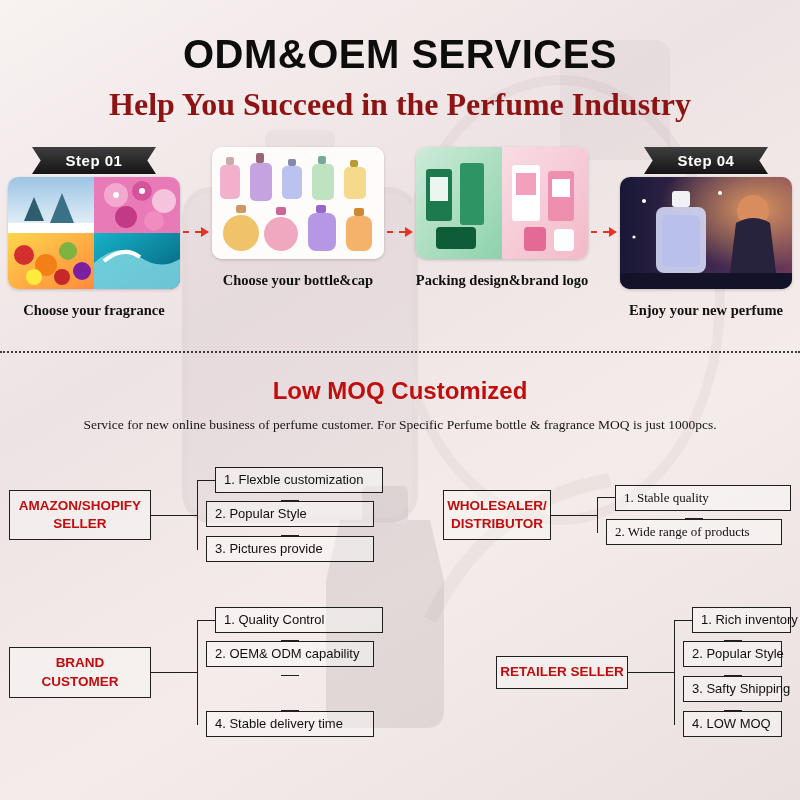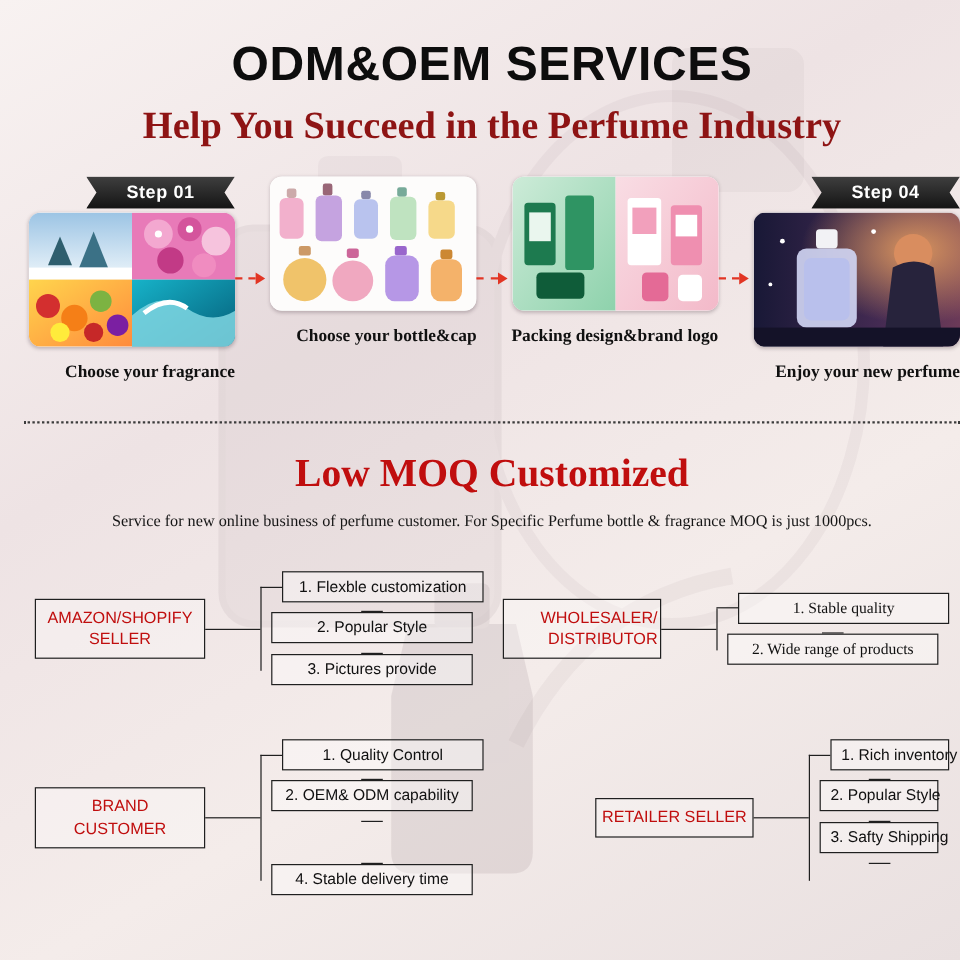--- a/index.html
+++ b/index.html
@@ -3,31 +3,31 @@
 <meta charset="utf-8">
 <style>
   * { margin:0; padding:0; box-sizing:border-box; }
   html,body { width:800px; }
   body { font-family:"Liberation Sans", sans-serif; }
   .page{
     position:relative; width:800px; height:800px; overflow:hidden;
     background:linear-gradient(150deg,#f8f2f1 0%,#eee3e4 35%,#f4ecea 65%,#e9e0e0 100%);
   }
   .watermark{ position:absolute; inset:0; pointer-events:none; }
-  .content{ position:relative;margin-left:20px; }
+  .content{ position:relative; }
 
   
   .title{ padding-top:32px; text-align:center; font-size:40px; font-weight:bold;
     letter-spacing:.5px; color:#0d0d0d; }
   .subtitle{ margin-top:9px; text-align:center; font-size:32px; font-weight:bold;
     color:#8e1414; font-family:"Liberation Serif", serif; }
 
   
   .steps{ display:flex; justify-content:center; align-items:flex-start; margin-top:24px; }
-  .step{ width:178px; display:flex; flex-direction:column; align-items:flex-end; }
+  .step{ width:178px; display:flex; flex-direction:column; align-items:center; }
   .ribbon{
     width:124px; height:27px; line-height:27px; text-align:center;
     background:linear-gradient(#3f3f3f,#141414); color:#fff;
     font-size:15px; font-weight:bold; letter-spacing:.5px;
     clip-path:polygon(0 0,100% 0,93% 50%,100% 100%,0 100%,7% 50%);
     margin-bottom:3px;
   }
   .step-img{ width:172px; height:112px; border-radius:10px; overflow:hidden;
     box-shadow:0 1px 3px rgba(60,40,50,.25); background:#fff; }
   .step-img svg{ display:block; }
@@ -35,48 +35,48 @@
     font-family:"Liberation Serif", serif; white-space:nowrap; }
   .arrow{ width:26px; margin-top:80px; display:flex; align-items:center; }
   .arrow .dash{ flex:1; border-top:2px dashed #e23524; }
   .arrow .head{ width:0; height:0; border-left:8px solid #e23524;
     border-top:5px solid transparent; border-bottom:5px solid transparent; }
 
   
   .divider{ margin-top:32px; border-top:2px dotted #3c3c3c; width:100%; }
 
   
-  .moq-title{ margin-top:24px; text-align:center; font-size:33px; font-weight:bold;
-    color:#c00e0e; font-family:Liberation Serif, serif; }
+  .moq-title{ margin-top:24px; text-align:center; font-size:24px; font-weight:bold;
+    color:#c00e0e; font-family:Liberation Sans, sans-serif; }
   .moq-desc{ margin-top:12px; text-align:center; font-size:13.5px; color:#161616;
     font-family:"Liberation Serif", serif; }
 
   
   .groups-row{ display:flex; justify-content:space-between; padding:0 9px; }
   .row1{ margin-top:32px; }
   .row2{ margin-top:40px; }
   .group{ display:flex; align-items:center; }
   .label-box{
     border:1px solid #1f1f1f; background:rgba(255,255,255,.30);
-    color:#c00e0e; font-weight:normal; font-size:13.5px; line-height:1.35;
+    color:#c00e0e; font-weight:bold; font-size:13.5px; line-height:1.35;
     text-align:center; padding:6px 2px; white-space:pre-line;
   }
   .link{ height:1px; background:#1f1f1f; width:46px; }
-  .items{ position:relative;text-align:center; }
+  .items{ position:relative; }
   .spine{ position:absolute; left:0; top:15px; bottom:15px; width:1px; background:#1f1f1f; }
   .item{ display:flex; align-items:center; height:30px; }
   .item + .item{ margin-top:5px;flex-direction:column; }
   .stub{ width:18px; height:1px; background:#1f1f1f; }
   .item-box{
     border:1px solid #1f1f1f; background:rgba(255,255,255,.38);
     height:26px; line-height:24px; padding:0 8px; font-size:13px; color:#101010;
     white-space:nowrap;
   }
   .g1 .label-box{ width:142px; } .g1 .item-box{ width:168px; }
-  .g2 .label-box{ width:132px;text-align:right; } .g2 .item-box{ width:176px;font-family:Liberation Serif, serif; }
+  .g2 .label-box{ width:108px; } .g2 .item-box{ width:176px;font-family:Liberation Serif, serif; }
   .g3 .label-box{ width:142px; } .g3 .item-box{ width:168px; }
   .g4 .label-box{ width:132px; } .g4 .item-box{ width:99px; }
 </style>
 </head>
 <body>
 
 <div class="page">
 
   <svg class="watermark" width="800" height="800" viewBox="0 0 800 800">
     <g opacity="0.10">
@@ -340,20 +340,21 @@
           <div class="item">
               <div class="stub"></div>
             <div class="item-box">2. Popular Style</div>
             </div>
           <div class="item">
               <div class="stub"></div>
             <div class="item-box">3. Safty Shipping</div>
             </div>
           <div class="item">
               <div class="stub"></div>
+            <div class="item-box">4. LOW MOQ</div>
             </div>
         </div>
       </div>
 
     </div>
 
   </div>
 </div>
 
 </body></html>

